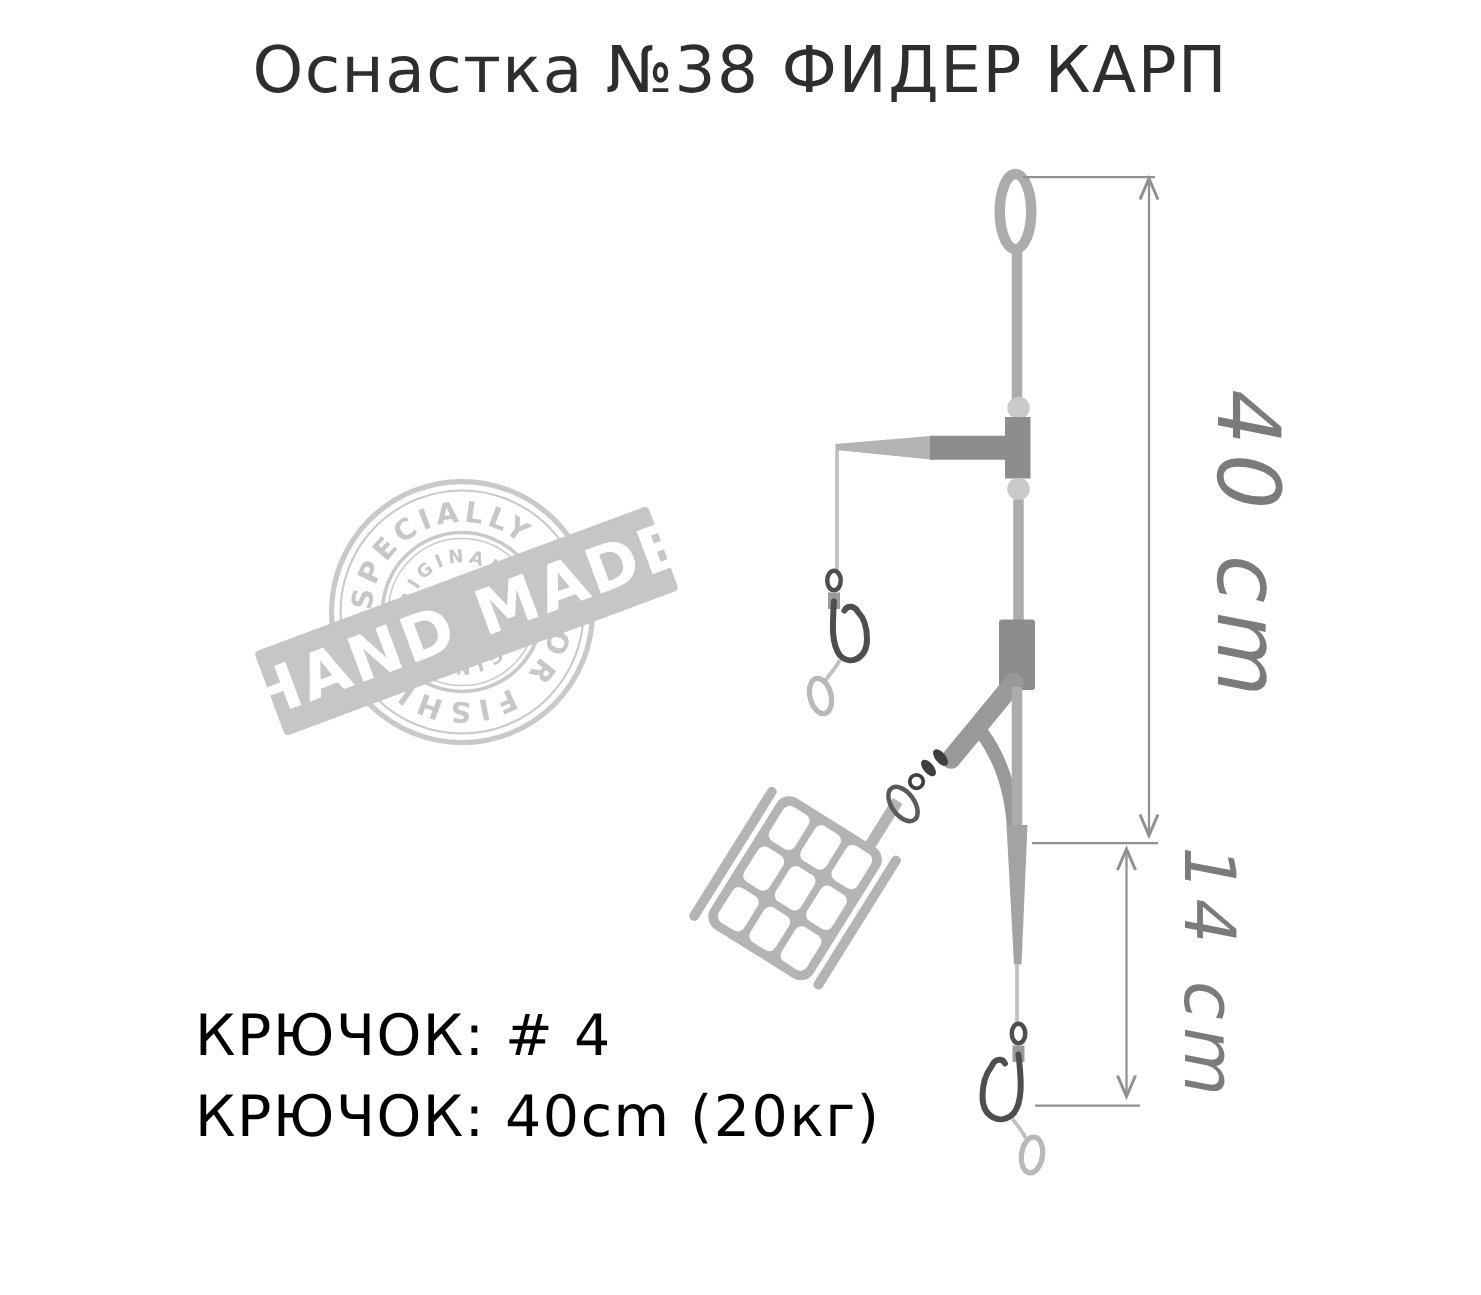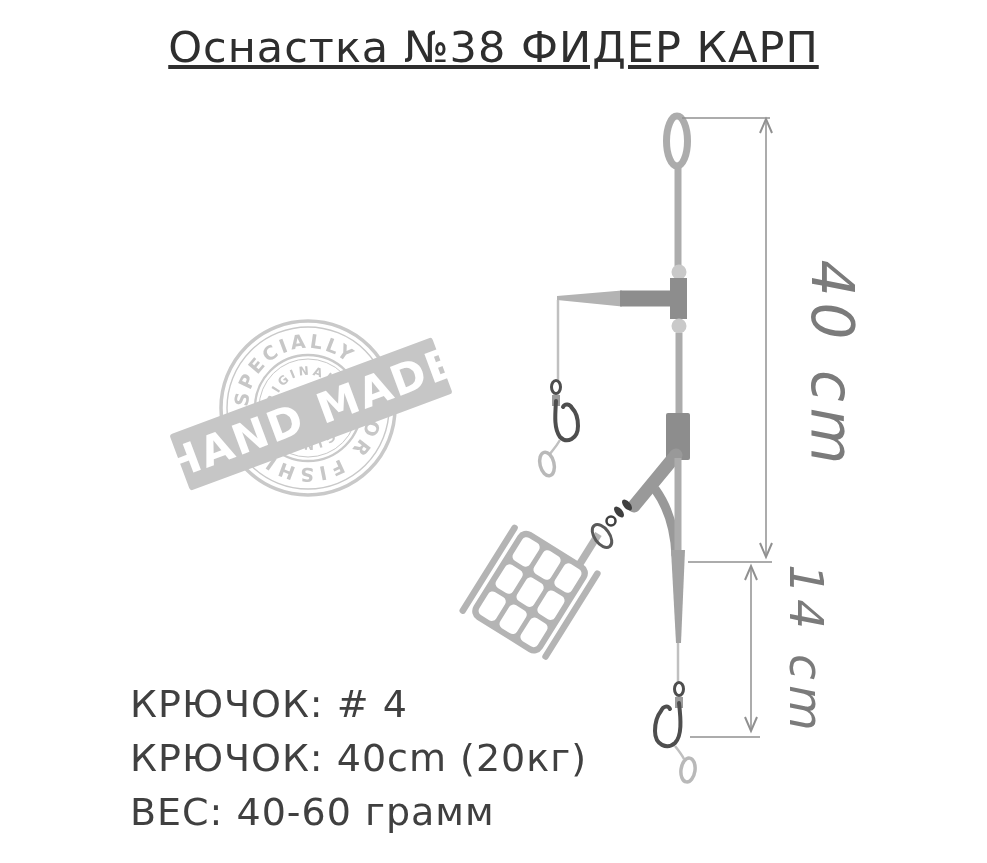--- a/index.html
+++ b/index.html
@@ -2,24 +2,24 @@
 <html><head>
 <meta charset="utf-8">
 <style>
   html,body{margin:0;padding:0;background:#ffffff;}
   .canvas{
     position:relative;width:987px;height:863px;background:#ffffff;overflow:hidden;
     font-family:"DejaVu Sans",sans-serif;
   }
   .title{
     position:absolute;top:22px;left:0;width:100%;text-align:center;
-    font-size:43px;color:#2e2e2e;letter-spacing:1px;white-space:nowrap;text-decoration:underline;
+    font-size:43px;color:#2e2e2e;letter-spacing:1px;white-space:nowrap;
   }
   .specs{
-    position:absolute;left:130px;top:677px;color:#404040;
+    position:absolute;left:130px;top:663px;color:#000000;
     font-size:38px;line-height:54px;letter-spacing:1px;white-space:nowrap;
   }
   .stamp-svg{position:absolute;left:180px;top:313px;overflow:visible;}
   .rig-svg{position:absolute;left:0;top:0;}
   svg text{font-family:"DejaVu Sans",sans-serif;}
 </style>
 </head>
 <body>
 
 <div class="canvas">
@@ -132,16 +132,15 @@
       <line x1="690" y1="737" x2="760" y2="737" stroke-width="1.5"></line>
     </g>
 
     <text transform="translate(812,365) rotate(90)" text-anchor="middle" font-size="58" font-style="italic" letter-spacing="6" fill="#7b7b7b">40 cm</text>
     <text transform="translate(790,650) rotate(90)" text-anchor="middle" font-size="47" font-style="italic" letter-spacing="5" fill="#7b7b7b">14 cm</text>
   </svg>
 
   <div class="specs">
     <div>КРЮЧОК: # 4</div>
     <div>КРЮЧОК: 40cm (20кг)</div>
-    <div>ВЕС: 40-60 грамм</div>
   </div>
 
 </div>
 
 </body></html>

